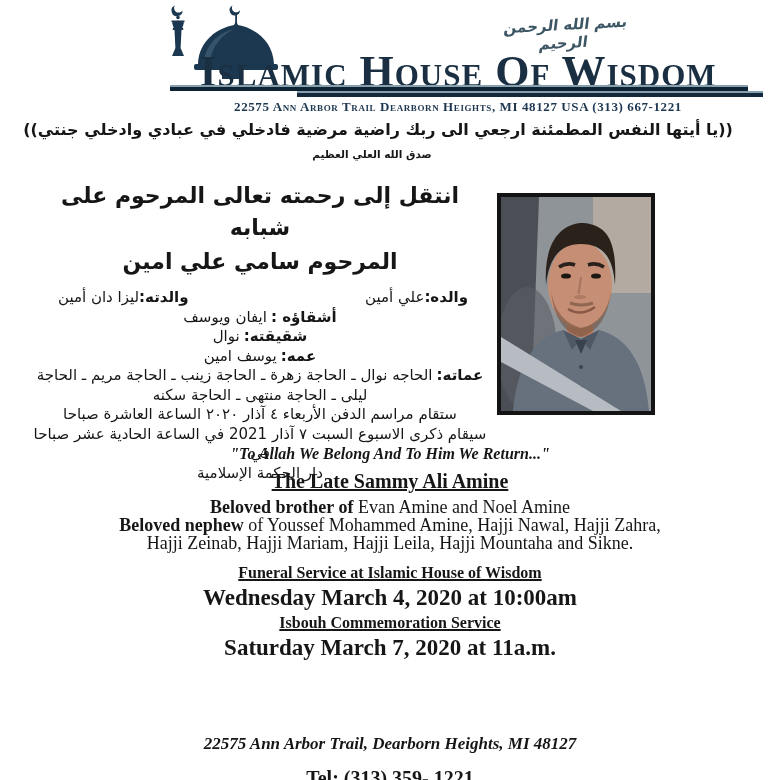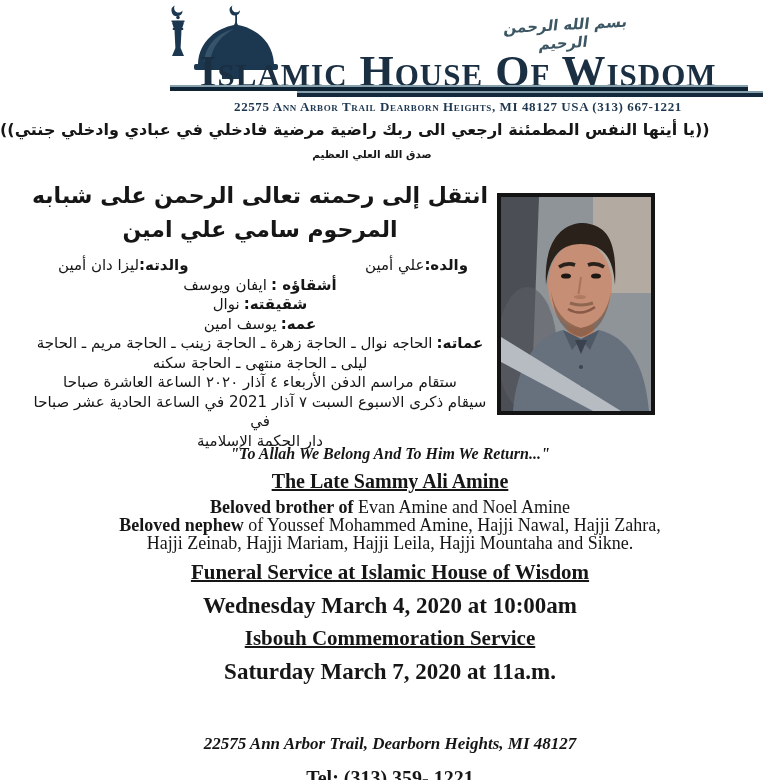--- a/index.html
+++ b/index.html
@@ -16,21 +16,21 @@
   .bar2{left:297px;top:91px;width:466px;height:6px;
     background:linear-gradient(#86a0ae 0 28%, #14293c 28% 100%);}
   .hdr-address{left:158px;top:99px;width:600px;text-align:center;
     font-variant:small-caps;font-weight:bold;font-size:13px;letter-spacing:.6px;color:#1d3750;}
   .bismillah{left:487px;top:16px;width:155px;text-align:center;font-size:15px;font-weight:bold;
     color:#3c5664;transform:rotate(-3deg) skewX(-10deg);font-family:"DejaVu Sans", sans-serif;}
   .logo{left:158px;top:4px;width:130px;height:80px;}
 
   
   .ar{font-family:"DejaVu Sans", sans-serif;direction:rtl;}
-  .verse{left:0;top:120px;width:780px;text-align:left;padding-right:24px;box-sizing:border-box;
+  .verse{left:0;top:120px;width:780px;text-align:center;padding-right:24px;box-sizing:border-box;
     font-size:16px;font-weight:bold;}
   .sadaqa{left:0;top:148px;width:780px;text-align:center;font-size:10.5px;font-weight:bold;
     transform:translateX(-18px);}
   .ar-main{left:30px;top:180px;width:460px;text-align:center;}
   .ar-h1{font-size:22px;font-weight:bold;line-height:32px;margin:0;}
   .ar-h2{font-size:22px;font-weight:bold;line-height:36px;margin:0;}
   .fam{margin:8px 0 0 0;}
   .ar-line{font-size:15px;line-height:19.5px;margin:0;}
   .ar-line b{margin-inline-end:4px;}
   .parents{display:flex;justify-content:space-between;padding:0 22px 0 28px;
@@ -41,23 +41,23 @@
     box-sizing:content-box;background:#8f9499;}
   .photo-frame svg{display:block;}
 
   
   .en-block{left:0;top:444px;width:780px;text-align:center;}
   .en-quote{font-size:16px;font-style:italic;font-weight:bold;line-height:20px;margin:0;}
   .en-title{font-size:20px;font-weight:bold;line-height:30px;margin:2px 0 2px 0;
     text-decoration:underline;text-decoration-thickness:2px;}
   .en-rel{font-size:18px;line-height:18px;margin:0;}
   .en-nephew{width:580px;margin:0 auto;}
-  .en-sub{font-size:21px;font-weight:bold;line-height:25px;margin:8px 0 0 0;
+  .en-sub{font-size:16px;font-weight:bold;line-height:25px;margin:8px 0 0 0;
     text-decoration:underline;text-decoration-thickness:2px;}
-  .en-date{font-size:23px;font-weight:bold;line-height:25px;margin:8px;}
+  .en-date{font-size:23px;font-weight:bold;line-height:25px;margin:0;}
 
   
   .footer{left:0;top:734px;width:780px;text-align:center;}
   .f-address{font-size:17px;font-weight:bold;font-style:italic;line-height:20px;margin:0;}
   .f-tel{font-size:20px;font-weight:bold;line-height:20px;margin:14px 0 0 0;}
 </style>
 </head>
 <body>
 
 <div>
@@ -86,21 +86,21 @@
   <div class="abs bismillah">بسم الله الرحمن الرحيم</div>
   <div class="abs brand-title">Islamic House Of Wisdom</div>
   <div class="abs bar1"></div>
   <div class="abs bar2"></div>
   <div class="abs hdr-address">22575 Ann Arbor Trail  Dearborn Heights, MI 48127 USA  (313) 667-1221</div>
 
   <div class="abs verse ar">((يا أيتها النفس المطمئنة ارجعي الى ربك راضية مرضية فادخلي في عبادي وادخلي جنتي))</div>
   <div class="abs sadaqa ar">صدق الله العلي العظيم</div>
 
   <div class="abs ar-main ar">
-    <p class="ar-h1">انتقل إلى رحمته تعالى الرحمن على شبابه</p>
+    <p class="ar-h1">انتقل إلى رحمته تعالى المرحوم على شبابه</p>
     <p class="ar-h2">المرحوم سامي علي امين</p>
     <div class="fam">
       <div class="parents">
         <span><b>والده:</b><span>علي أمين</span></span>
         <span><b>والدته:</b><span>ليزا دان أمين</span></span>
       </div>
       <p class="ar-line"><b>أشقاؤه :</b><span>ايفان ويوسف</span></p>
       <p class="ar-line"><b>شقيقته:</b><span>نوال</span></p>
       <p class="ar-line"><b>عمه:</b><span>يوسف امين</span></p>
       <p class="ar-line"><b>عماته:</b><span>الحاجه نوال ـ الحاجة زهرة ـ الحاجة زينب ـ الحاجة مريم ـ الحاجة</span></p>

